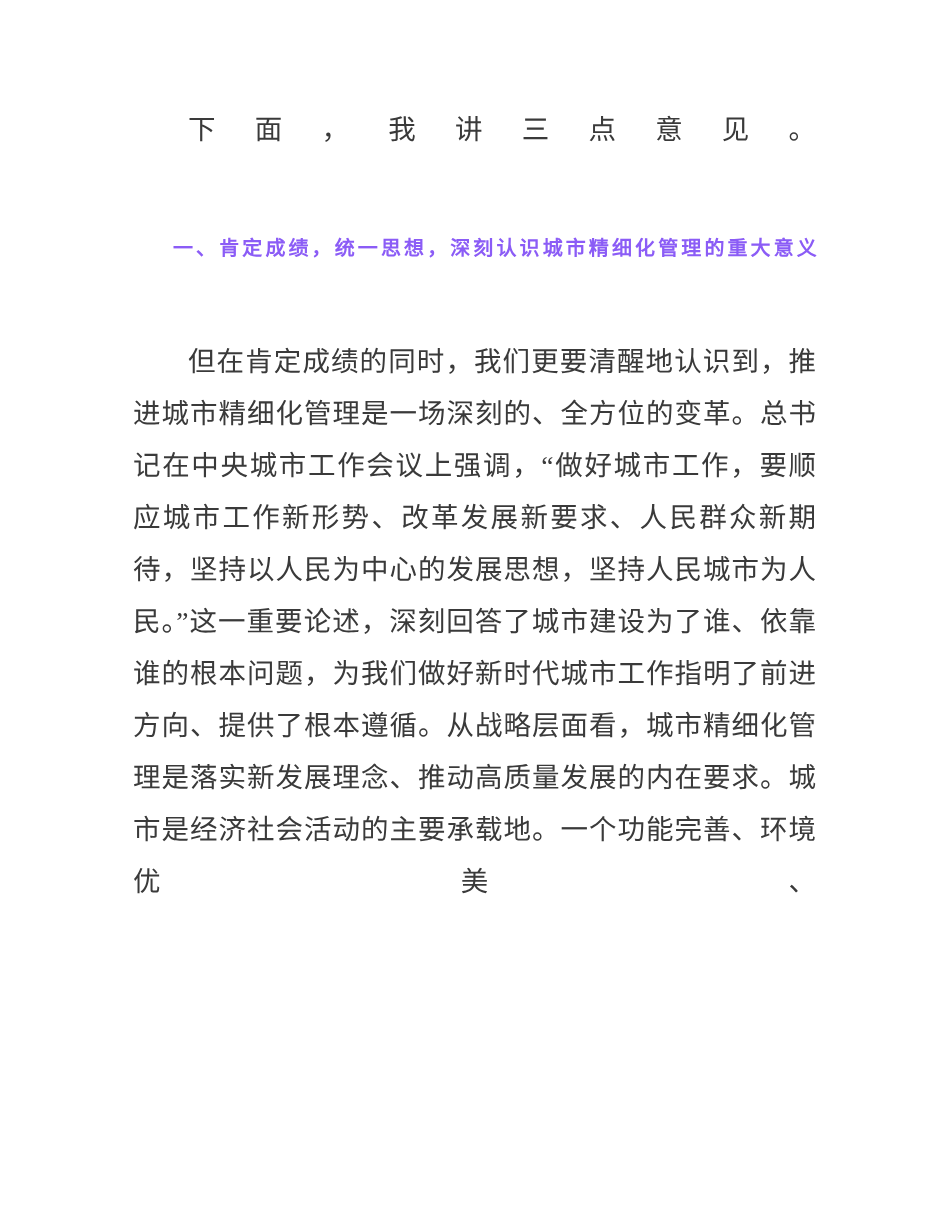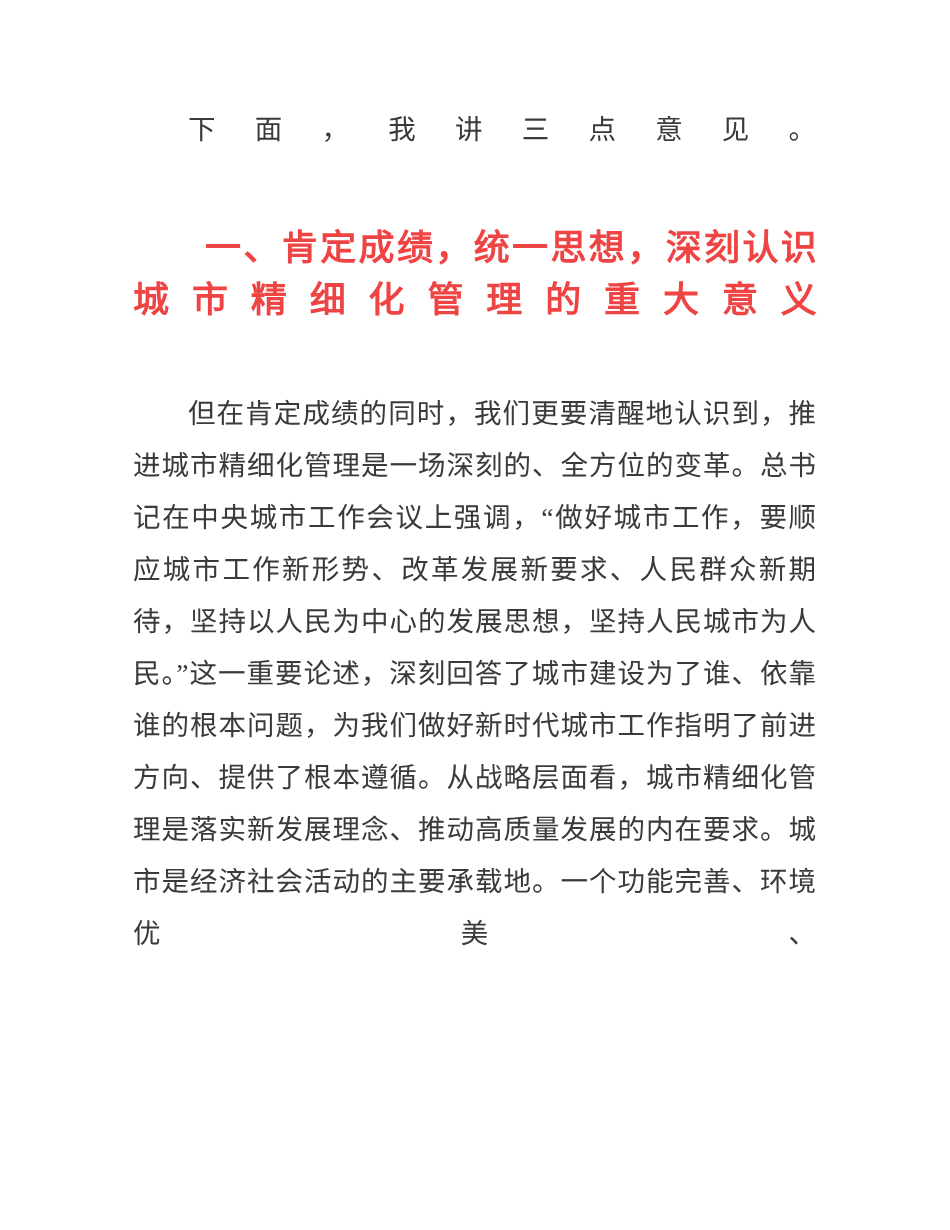--- a/index.html
+++ b/index.html
@@ -44,24 +44,24 @@
     -webkit-font-smoothing: antialiased;
   }
 
   .para + .para {
     margin-top: 0px;
   }
 
   
   .heading {
     font-family: "Liberation Sans", "DejaVu Sans", sans-serif;
-    font-size: 36px;
+    font-size: 20px;
     line-height: 52px;
     font-weight: bold;
-    color: #ef4444;
+    color: #8b5cf6;
     text-align: justify;
     text-justify: inter-character;
     text-indent: 2em;
     margin: 0;
     letter-spacing: 0.2px;
   }
 
   .heading-spacer-top { height: 14px; }
   .heading-spacer-bottom { height: 10px; }
 

